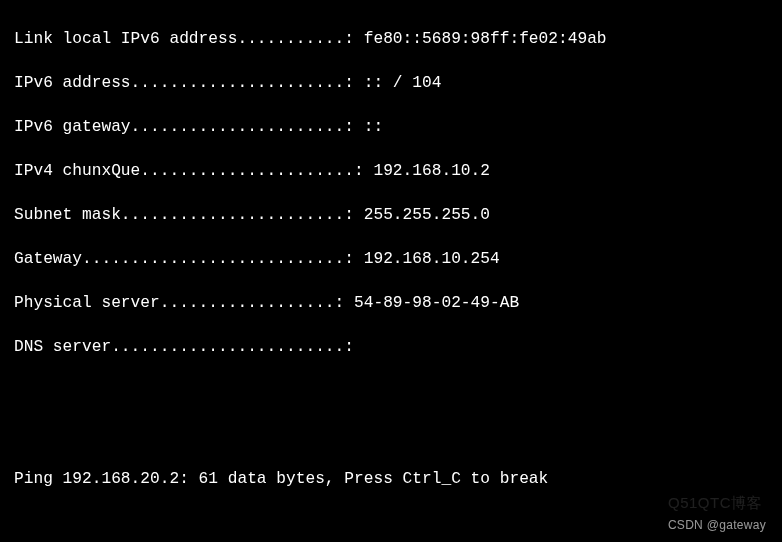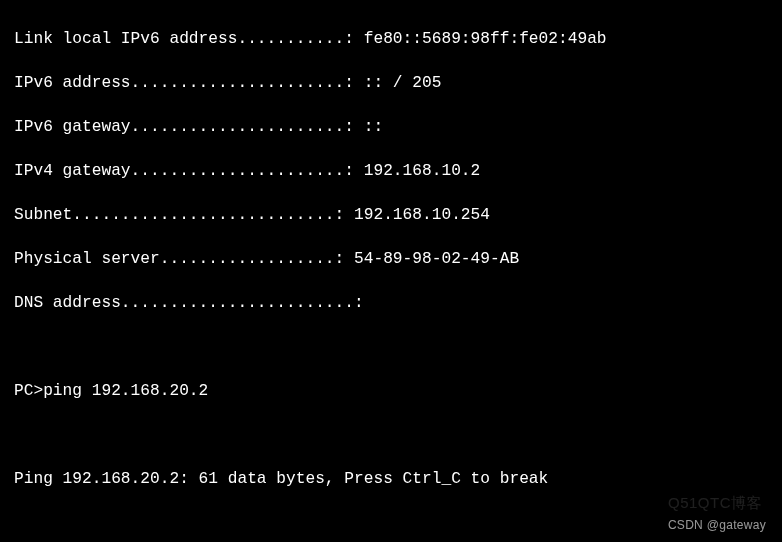--- a/index.html
+++ b/index.html
@@ -42,28 +42,28 @@
     font-family: Arial, sans-serif;
     font-size: 12px;
     letter-spacing: 0.3px;
   }
 </style>
 </head>
 <body>
 
 <div class="terminal">
 <span class="line"><span>Link local IPv6 address...........: </span><span>fe80::5689:98ff:fe02:49ab</span></span>
-<span class="line"><span>IPv6 address......................: </span><span>:: / 205</span></span>
+<span class="line"><span>IPv6 address......................: </span><span>:: / 104</span></span>
 <span class="line"><span>IPv6 gateway......................: </span><span>::</span></span>
-<span class="line"><span>IPv4 gateway......................: </span><span>192.168.10.2</span></span>
-<span class="line"><span>Subnet...........................: </span><span>192.168.10.254</span></span>
+<span class="line"><span>IPv4 chunxQue......................: </span><span>192.168.10.2</span></span>
+<span class="line"><span>Subnet mask.......................: </span><span>255.255.255.0</span></span>
+<span class="line"><span>Gateway...........................: </span><span>192.168.10.254</span></span>
 <span class="line"><span>Physical server..................: </span><span>54-89-98-02-49-AB</span></span>
-<span class="line"><span>DNS address........................:</span><span></span></span>
+<span class="line"><span>DNS server........................:</span><span></span></span>
 <span class="line"> </span>
-<span class="line"><span>PC&gt;</span><span>ping 192.168.20.2</span></span>
 <span class="line"> </span>
 <span class="line">Ping 192.168.20.2: 61 data bytes, Press Ctrl_C to break</span>
 
 
 
 
 
 
 
 

